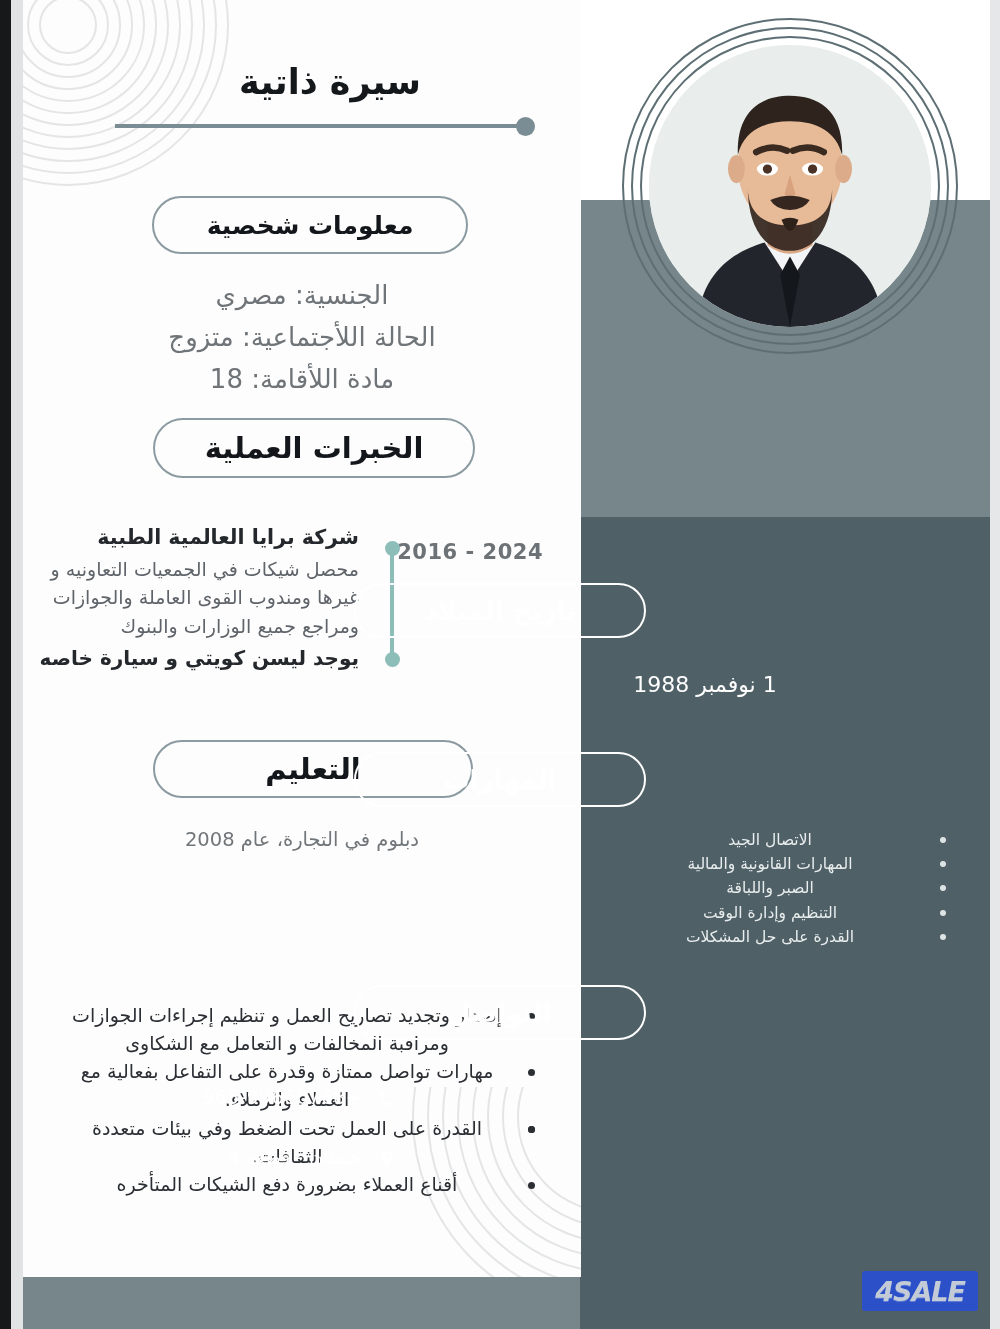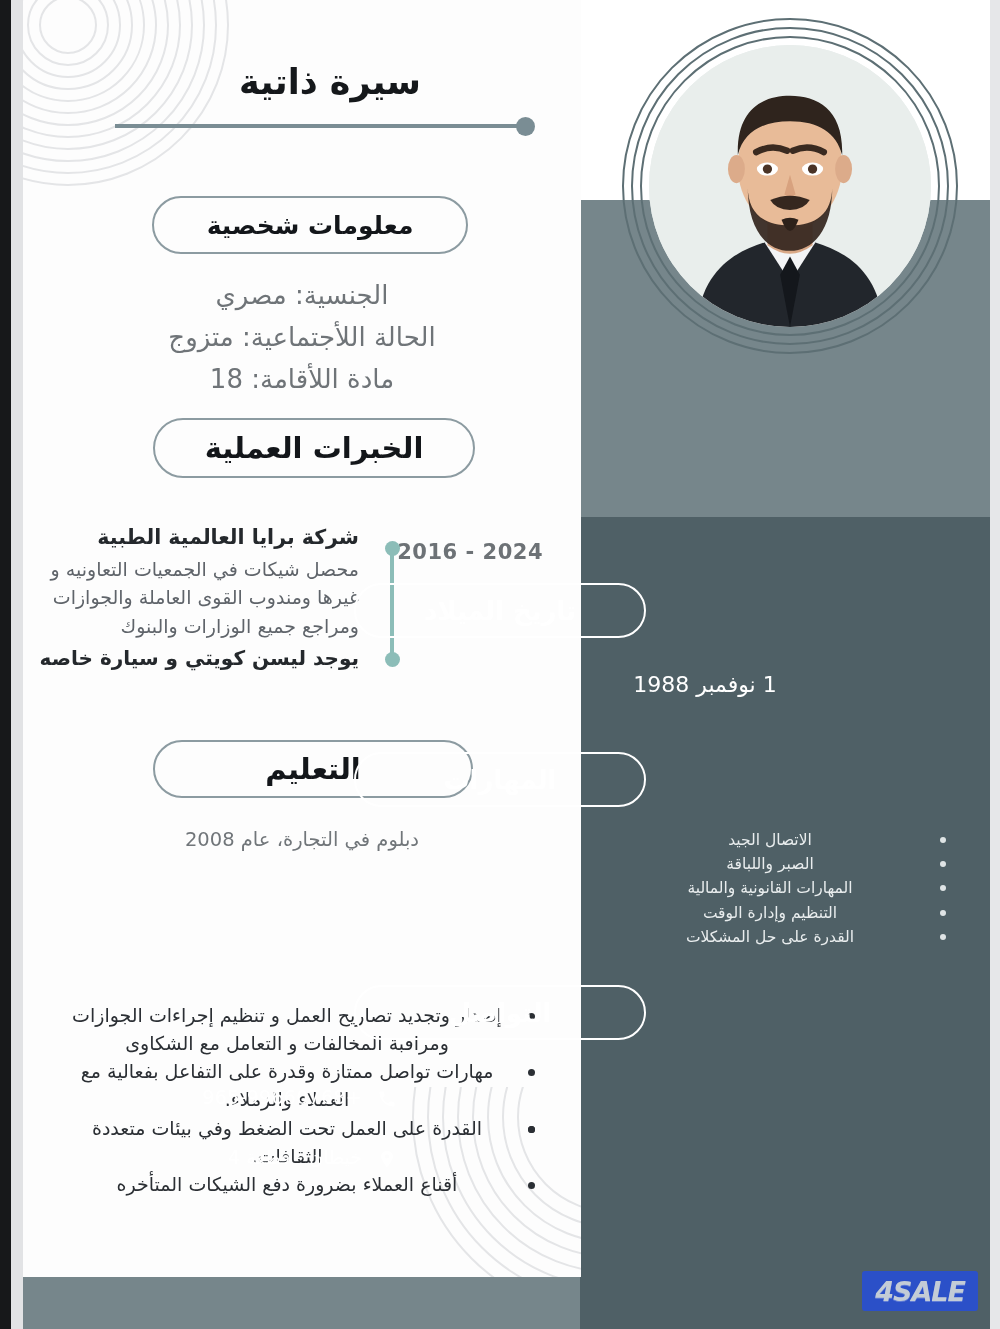--- a/index.html
+++ b/index.html
@@ -257,22 +257,22 @@
   <div class="pill-dark" style="top:583px; width:292px; height:55px; font-size:26px;">
     <span>تاريخ الميلاد</span>
   </div>
   <div class="sb-text" style="top:672px; font-size:22px; left:420px; right:10px; width:auto;">1 نوفمبر 1988</div>
 
   <div class="pill-dark" style="top:752px; width:292px; height:55px; font-size:26px;">
     <span>المهارات</span>
   </div>
   <ul class="sb-skill-list" style="top:828px; left:600px; right:60px;">
     <li><span class="bdot"></span><span>الاتصال الجيد</span></li>
+    <li><span class="bdot"></span><span>المهارات القانونية والمالية</span></li>
     <li><span class="bdot"></span><span>الصبر واللباقة</span></li>
-    <li><span class="bdot"></span><span>المهارات القانونية والمالية</span></li>
     <li><span class="bdot"></span><span>التنظيم وإدارة الوقت</span></li>
     <li><span class="bdot"></span><span>القدرة على حل المشكلات</span></li>
   </ul>
 
   <div class="pill-dark" style="top:985px; width:292px; height:55px; font-size:26px;">
     <span>التواصل</span>
   </div>
 
   <div class="contact-row" style="top:1086px; right:600px;">
     <span class="ico">

